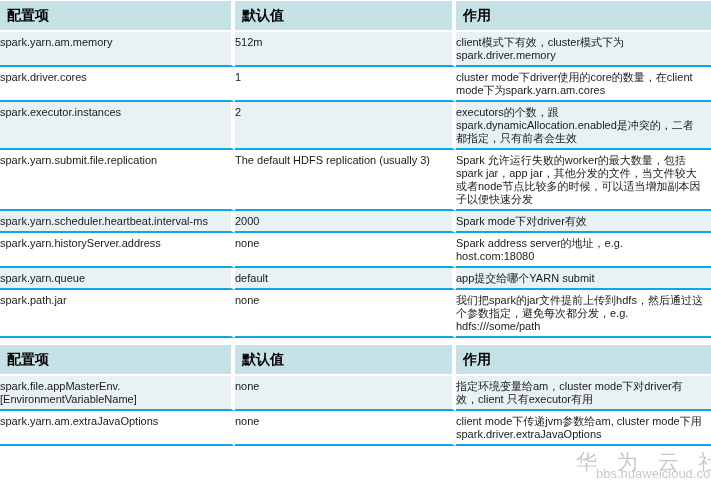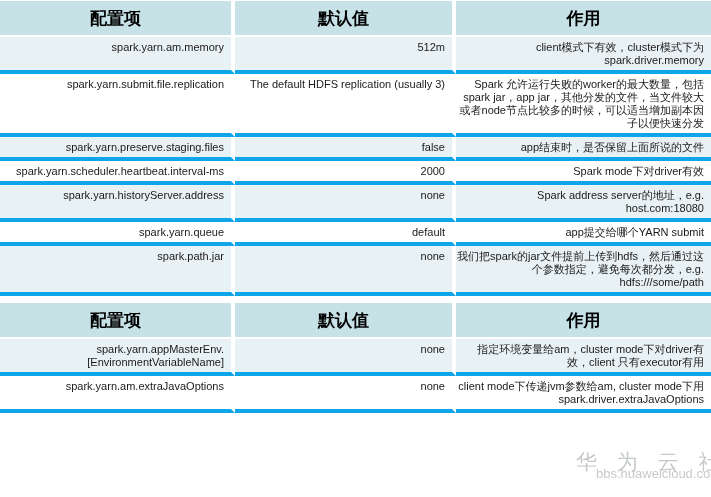--- a/index.html
+++ b/index.html
@@ -19,38 +19,37 @@
     width: 711px;
     border-collapse: separate;
     border-spacing: 0;
     table-layout: fixed;
   }
   table.cfg col.c1 { width: 235px; }
   table.cfg col.c2 { width: 221px; }
   table.cfg col.c3 { width: 255px; }
   table.cfg th {
     background: #c6e2e7;
-    text-align: center;
-    font-size: 17px;
+    text-align: left;
+    font-size: 14px;
     font-weight: bold;
     color: #000000;
     padding: 6px 7px 5px 7px;
     border-bottom: 2px solid #ffffff;
     border-top: 1px solid #ffffff;
   }
   table.cfg td {
     font-size: 11px;
     line-height: 13px;
     vertical-align: top;
     padding: 4px 7px 3px 0;
-    border-bottom: 4px solid #0ea5e9;
+    border-bottom: 2px solid #0ea5e9;
     overflow-wrap: break-word;
     word-wrap: break-word;
     color: #1a1a1a;
-    text-align: right;
   }
   table.cfg th:nth-child(1),
   table.cfg th:nth-child(2),
   table.cfg td:nth-child(1),
   table.cfg td:nth-child(2) {
     border-right: 4px solid #ffffff;
   }
   table.cfg tbody tr:nth-child(odd) td { background: #e8f1f4; }
   table.cfg tbody tr:nth-child(even) td { background: #ffffff; }
   #table2 { margin-top: 6px; }
@@ -90,28 +89,33 @@
       <th>作用</th>
     </tr>
   </thead>
   <tbody>
     <tr>
       <td>spark.yarn.am.memory</td>
       <td>512m</td>
       <td>client模式下有效，cluster模式下为spark.driver.memory</td>
     </tr>
     <tr>
+      <td>spark.driver.cores</td>
+      <td>1</td>
+      <td>cluster mode下driver使用的core的数量，在client mode下为spark.yarn.am.cores</td>
+    </tr>
+    <tr>
+      <td>spark.executor.instances</td>
+      <td>2</td>
+      <td>executors的个数，跟spark.dynamicAllocation.enabled是冲突的，二者都指定，只有前者会生效</td>
+    </tr>
+    <tr>
       <td>spark.yarn.submit.file.replication</td>
       <td>The default HDFS replication (usually 3)</td>
       <td>Spark 允许运行失败的worker的最大数量，包括spark jar，app jar，其他分发的文件，当文件较大或者node节点比较多的时候，可以适当增加副本因子以便快速分发</td>
-    </tr>
-    <tr>
-      <td>spark.yarn.preserve.staging.files</td>
-      <td>false</td>
-      <td>app结束时，是否保留上面所说的文件</td>
     </tr>
     <tr>
       <td>spark.yarn.scheduler.heartbeat.interval-ms</td>
       <td>2000</td>
       <td>Spark mode下对driver有效</td>
     </tr>
     <tr>
       <td>spark.yarn.historyServer.address</td>
       <td>none</td>
       <td>Spark address server的地址，e.g. host.com:18080</td>
@@ -137,21 +141,21 @@
     </colgroup>
   <thead>
     <tr>
       <th>配置项</th>
       <th>默认值</th>
       <th>作用</th>
     </tr>
   </thead>
   <tbody>
     <tr>
-      <td>spark.yarn.appMasterEnv.[EnvironmentVariableName]</td>
+      <td>spark.file.appMasterEnv.[EnvironmentVariableName]</td>
       <td>none</td>
       <td>指定环境变量给am，cluster mode下对driver有效，client 只有executor有用</td>
     </tr>
     <tr>
       <td>spark.yarn.am.extraJavaOptions</td>
       <td>none</td>
       <td>client mode下传递jvm参数给am, cluster mode下用spark.driver.extraJavaOptions</td>
     </tr>
   </tbody>
 </table>

